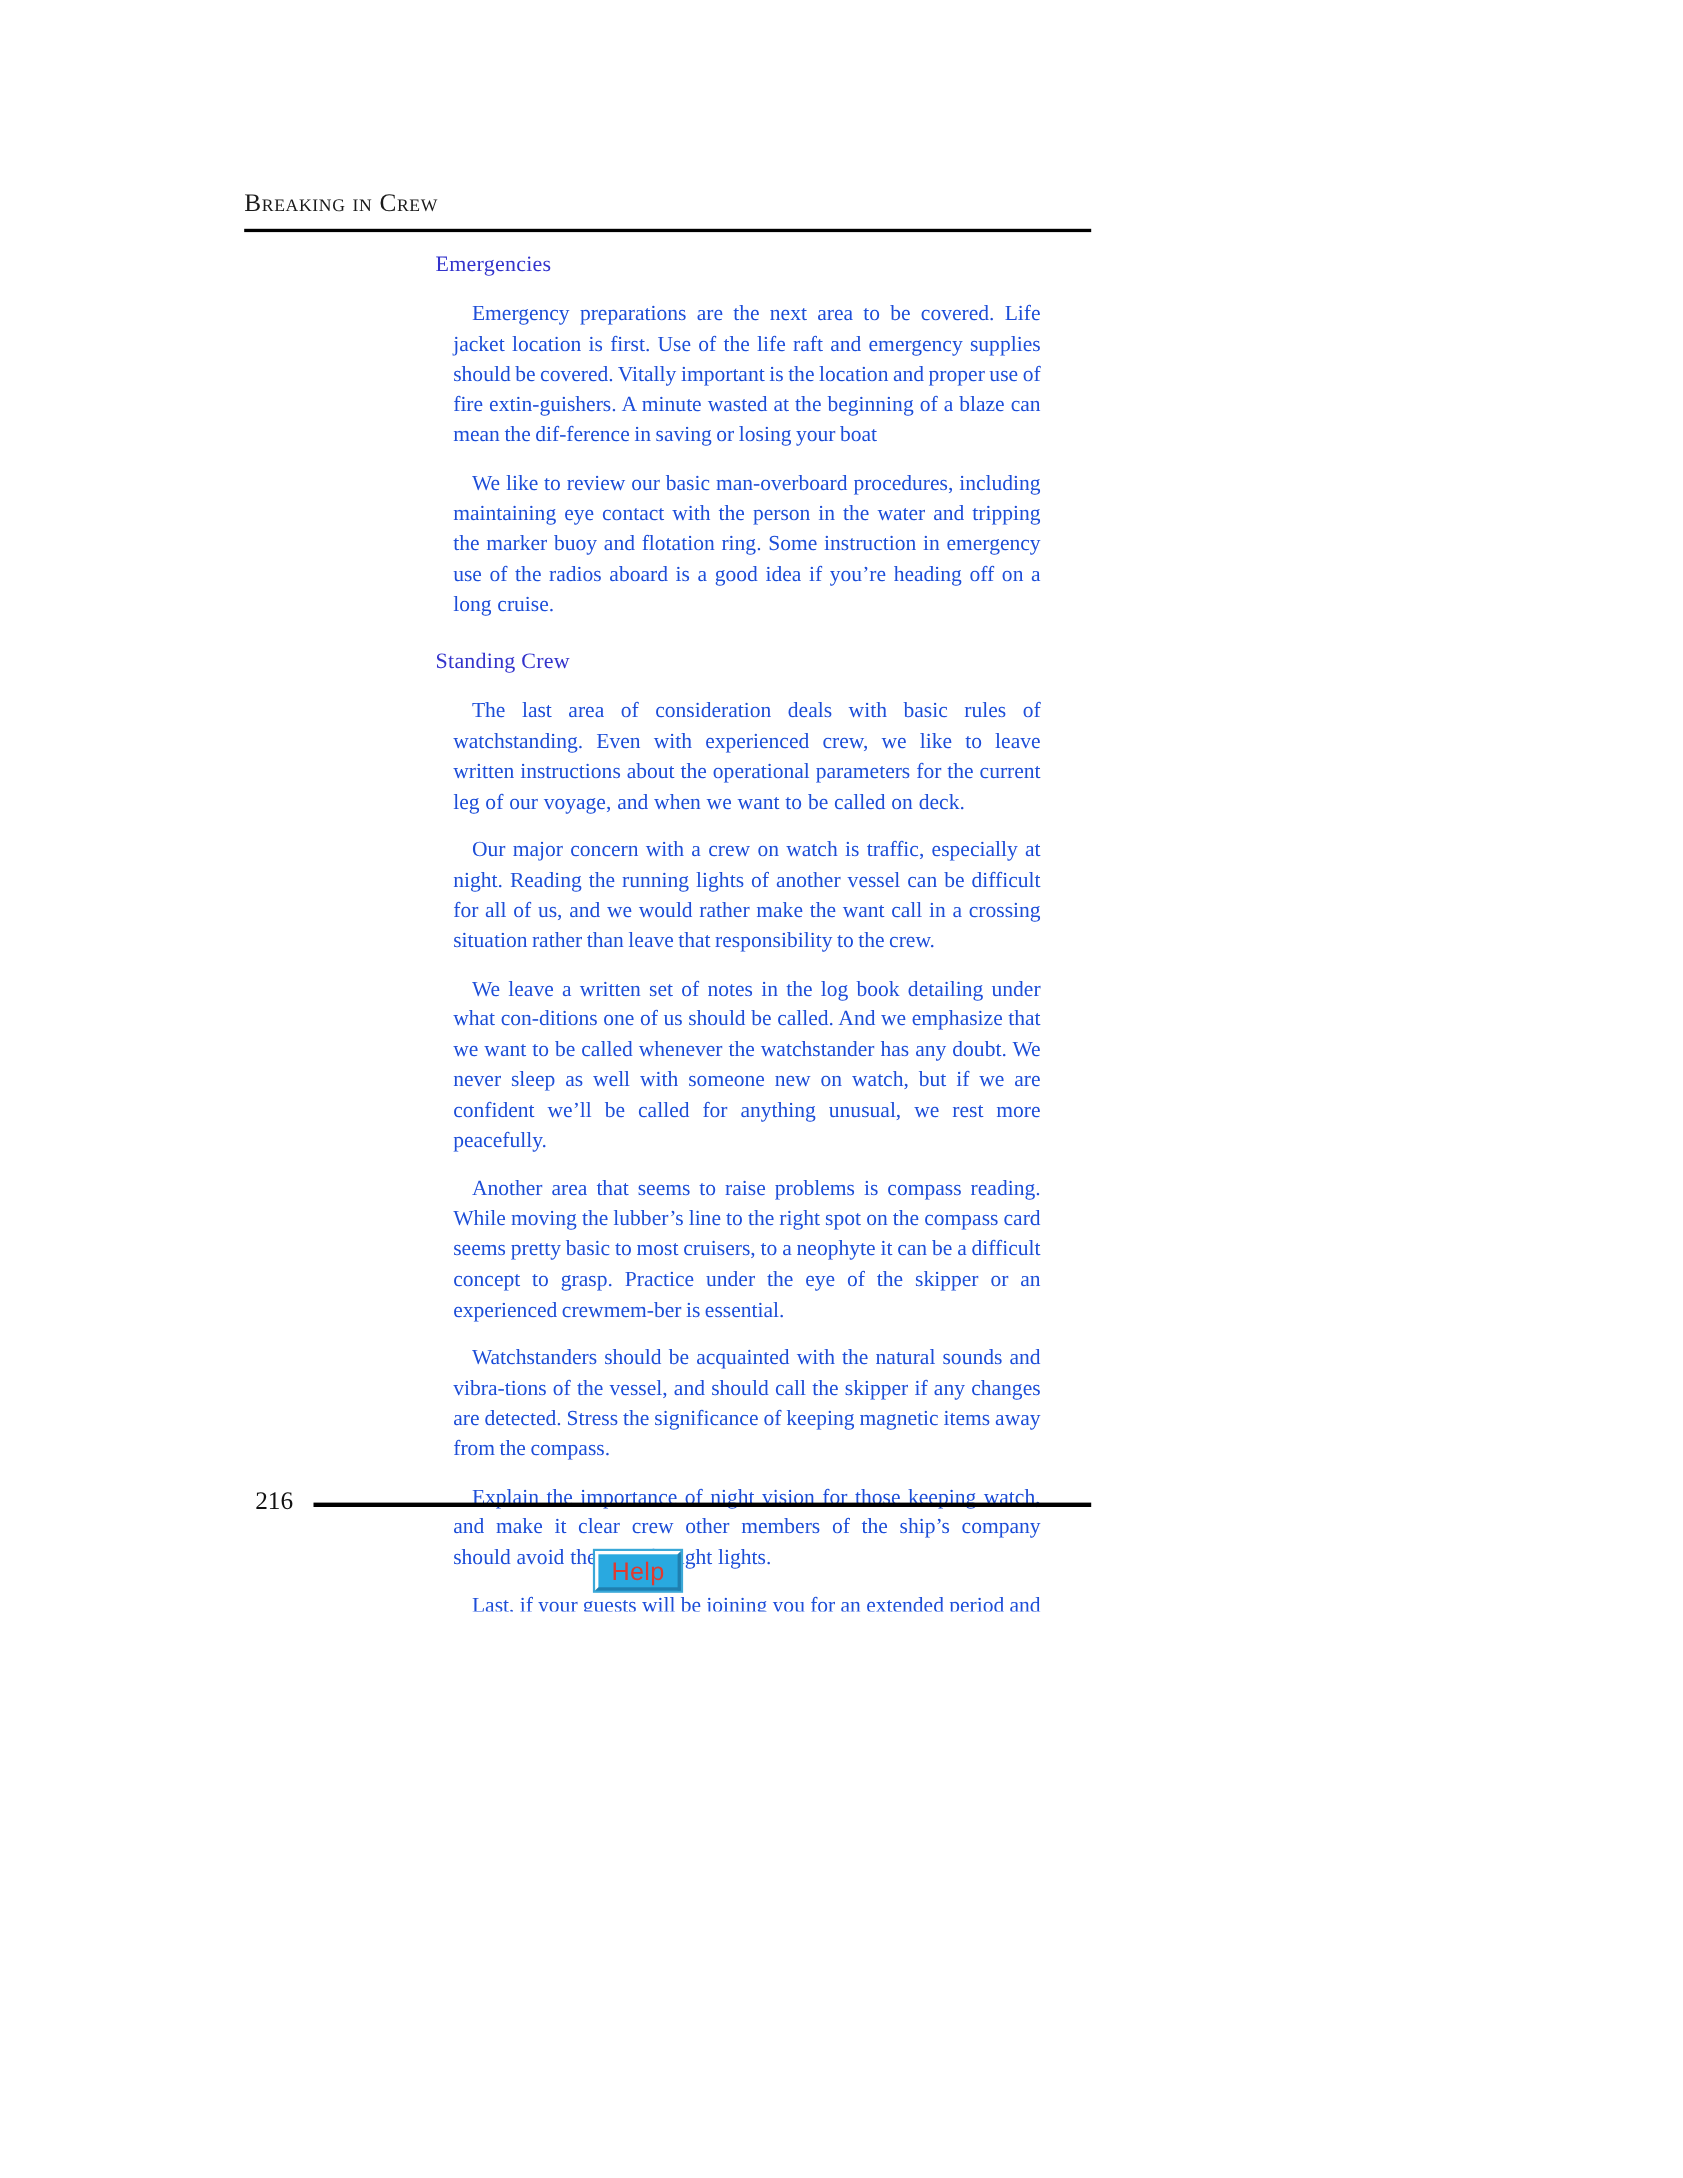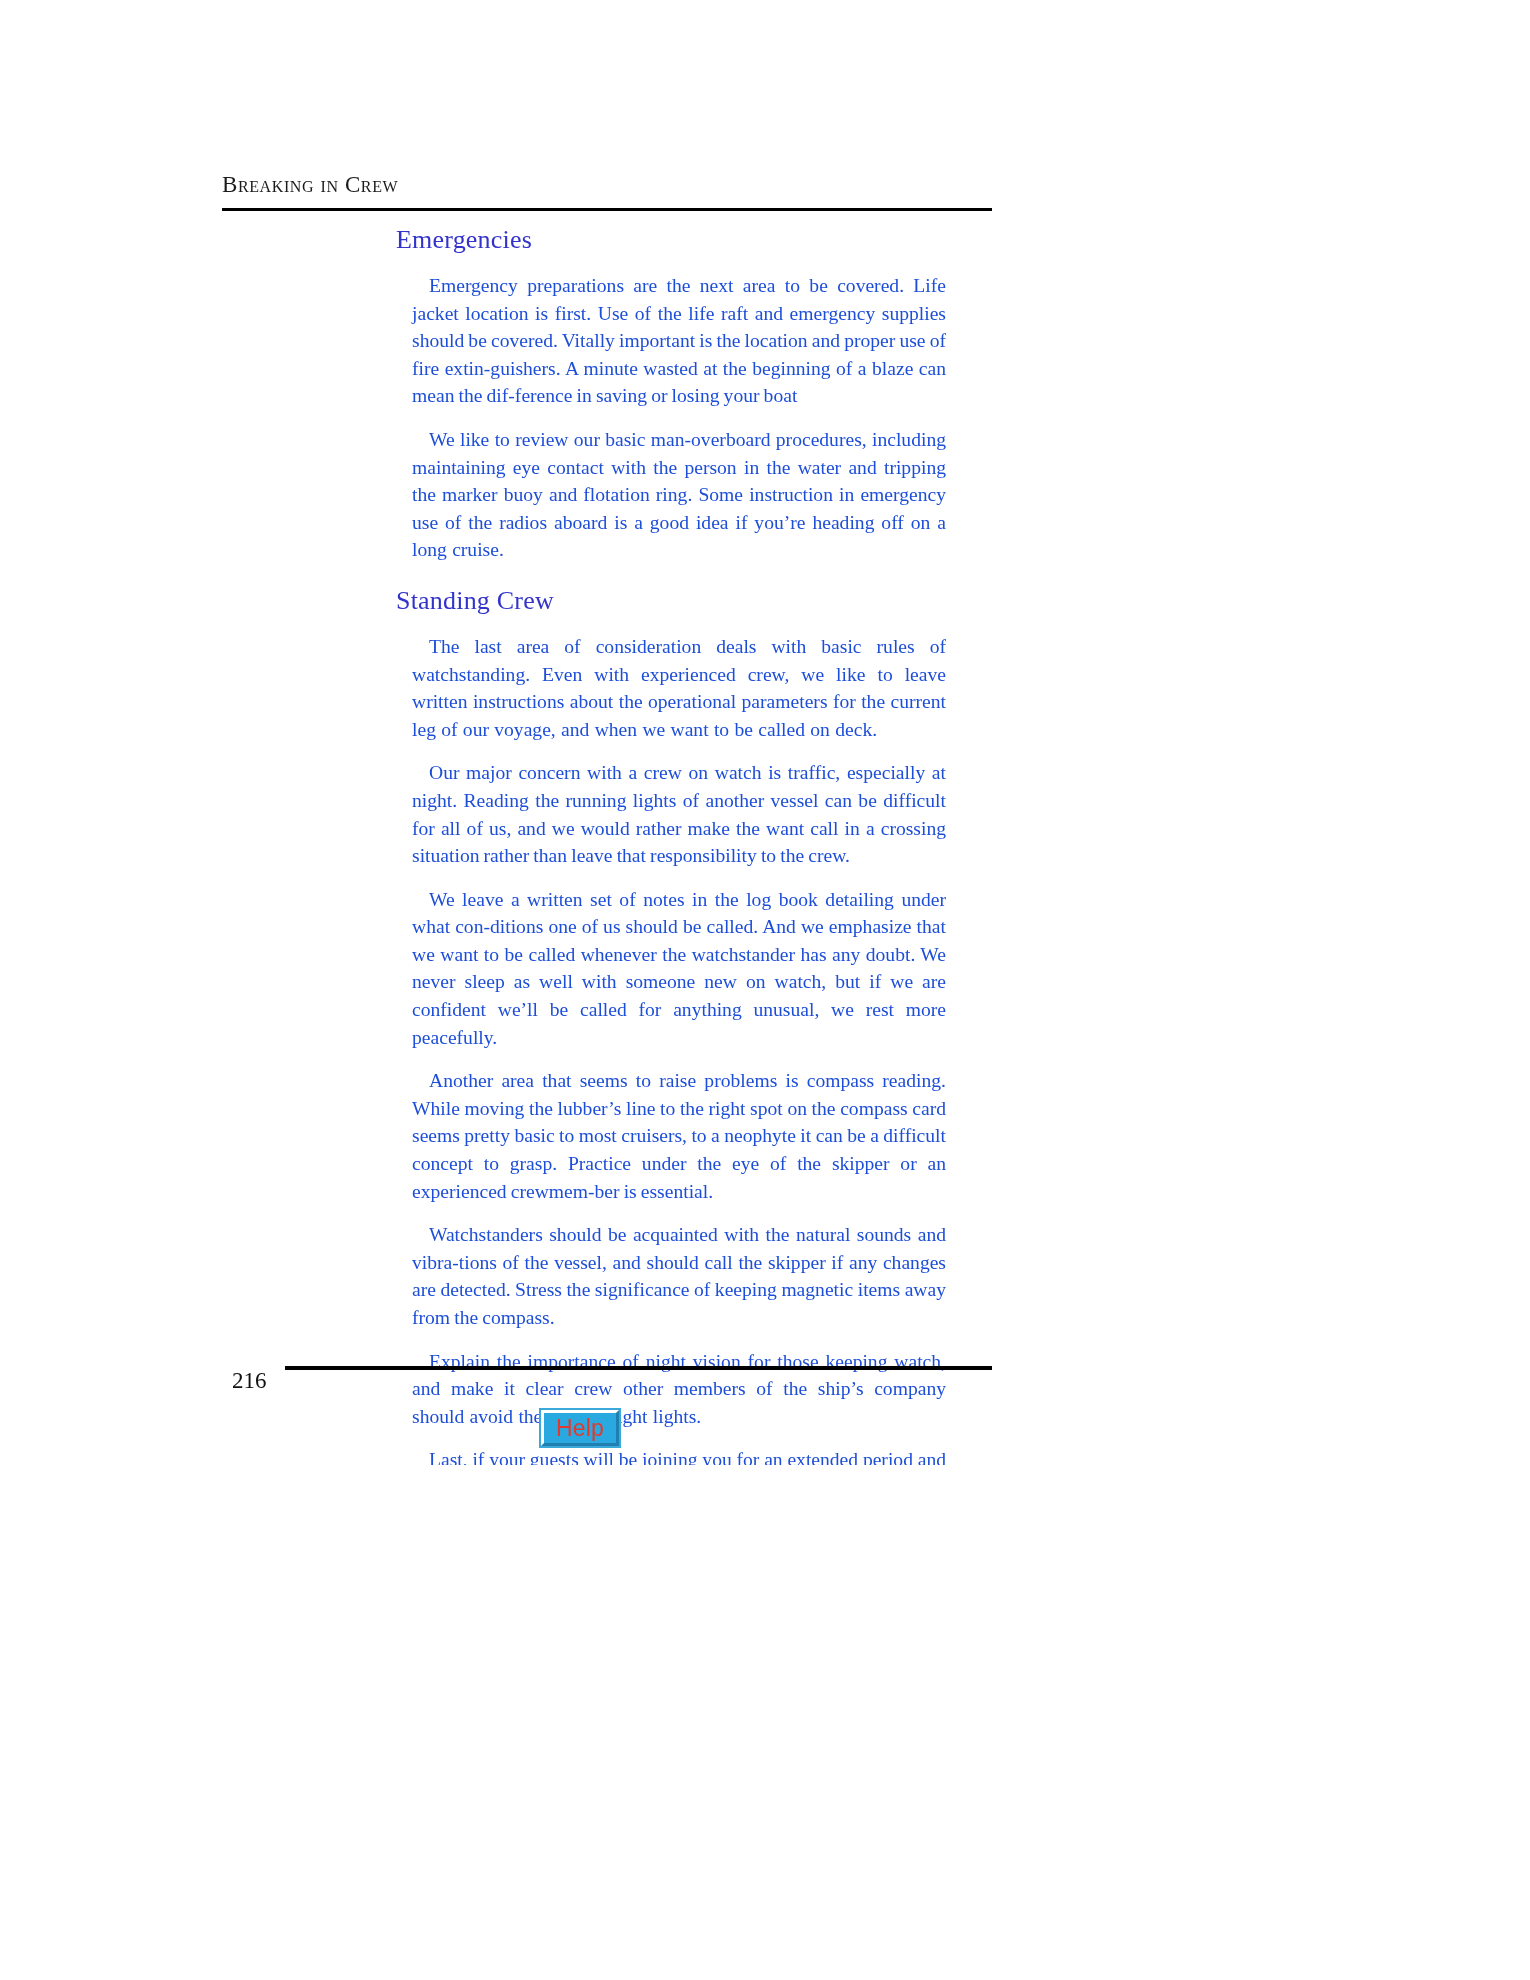--- a/index.html
+++ b/index.html
@@ -57,21 +57,21 @@
   #text-column {
     position: absolute;
     left: 396px;
     top: 224px;
     width: 566px;
   }
 
   .section-heading {
     color: #3333cc;
     font-family: "Liberation Serif", "DejaVu Serif", serif;
-    font-size: 26px;
+    font-size: 20px;
     line-height: 32px;
     font-weight: 400;
     margin: 0 0 1px 0;
     letter-spacing: 0.2px;
   }
   .section-heading.second {
     margin-top: 21px;
   }
 
   p.body-par {
@@ -103,21 +103,20 @@
     border-top: 4px solid #000000;
   }
   #page-number {
     position: absolute;
     left: 232px;
     top: 1350px;
     font-family: "Liberation Serif", "DejaVu Serif", serif;
     font-size: 23px;
     line-height: 30px;
     color: #111111;
-    margin-top: 16px;
   }
 
   
   #help-button {
     position: absolute;
     left: 541px;
     top: 1410px;
     width: 78px;
     height: 36px;
     background: #29a9e0;

